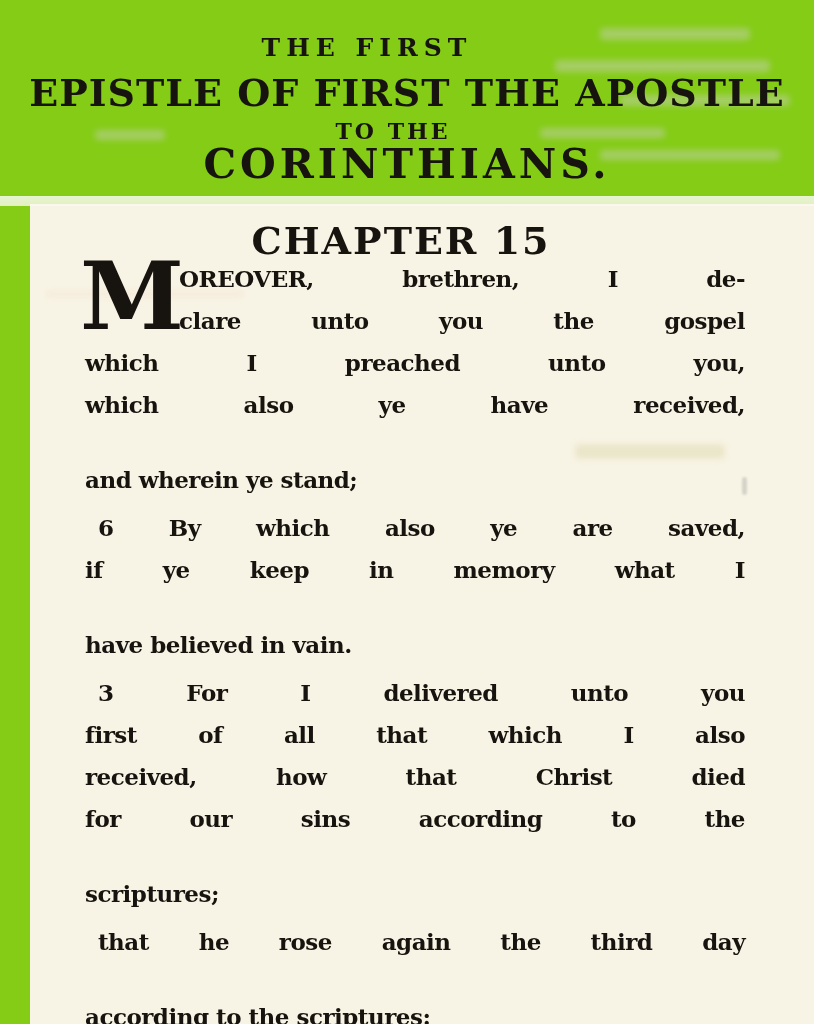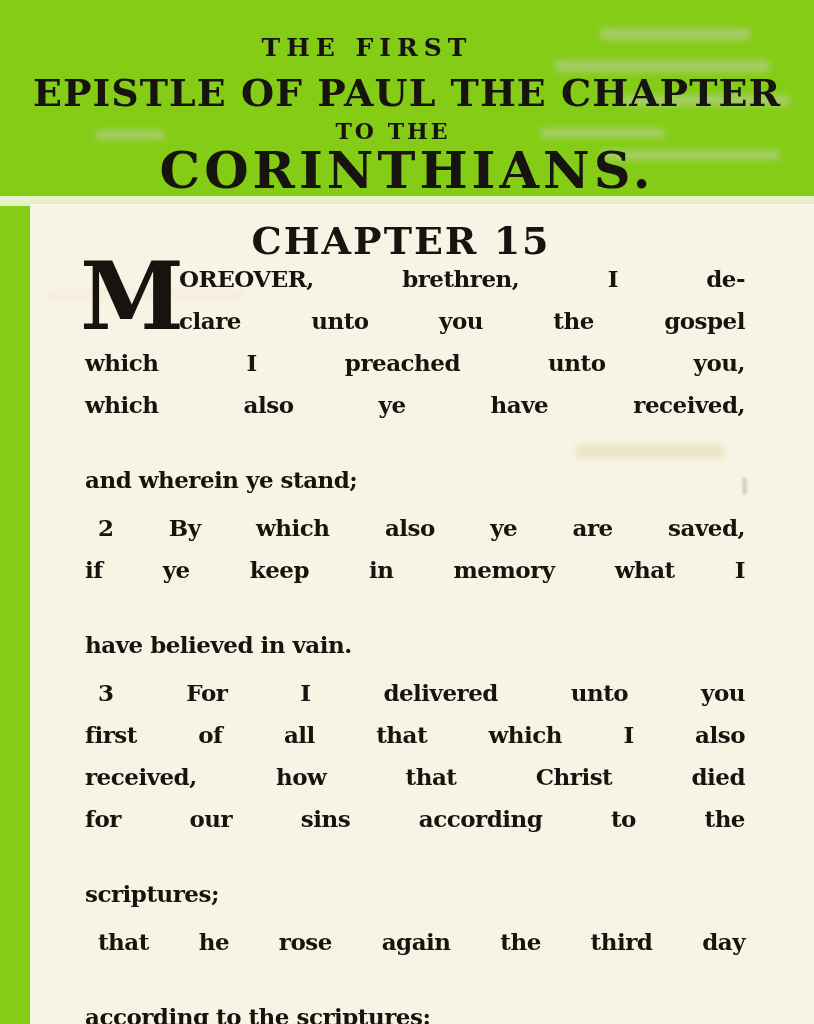--- a/index.html
+++ b/index.html
@@ -36,21 +36,21 @@
   
   .hline{
     position:absolute;left:0;right:0;
     text-align:center;
     font-weight:700;
     white-space:nowrap;
   }
   .h-first       {top:33px;  font-size:25px; letter-spacing:6px; transform:translateX(-40px);}
   .h-epistle     {top:70px;  font-size:38px; letter-spacing:1px;}
   .h-tothe       {top:118px; font-size:22px; letter-spacing:3px; transform:translateX(-14px);}
-  .h-corinthians {top:140px; font-size:51px; letter-spacing:4px;}
+  .h-corinthians {top:140px; font-size:41px; letter-spacing:4px;}
   .h-chapter     {top:218px; font-size:38px; letter-spacing:2px; transform:translateX(-6px);}
 
   
   .verses{
     position:absolute;left:85px;top:258px;width:660px;
   }
   .verse{position:relative;margin-bottom:6px;}
   .line{
     font-size:23px;
     line-height:42px;
@@ -80,37 +80,37 @@
   <div class="ghost" style="left:555px;top:60px;width:215px;height:12px;"></div>
   <div class="ghost" style="left:620px;top:95px;width:170px;height:11px;"></div>
   <div class="ghost" style="left:540px;top:128px;width:125px;height:10px;"></div>
   <div class="ghost" style="left:600px;top:150px;width:180px;height:10px;"></div>
   <div class="ghost" style="left:95px;top:130px;width:70px;height:10px;"></div>
   <div class="ghost green" style="left:575px;top:444px;width:150px;height:15px;"></div>
   <div class="ghost pink" style="left:45px;top:291px;width:200px;height:6px;"></div>
   <div class="ghost tick" style="left:742px;top:477px;width:5px;height:18px;"></div>
 
   <div class="hline h-first">THE FIRST</div>
-  <div class="hline h-epistle">EPISTLE OF PAUL THE CHAPTER</div>
+  <div class="hline h-epistle">EPISTLE OF FIRST THE APOSTLE</div>
   <div class="hline h-tothe">TO THE</div>
   <div class="hline h-corinthians">CORINTHIANS.</div>
 
   <div class="hline h-chapter">CHAPTER 15</div>
 
   <div class="verses" id="verses">
       <div class="verse has-dropcap">
         <span class="dropcap">M</span>
         <div class="line dc-indent">OREOVER, brethren, I de-</div>
         <div class="line dc-indent">clare unto you the gospel</div>
         <div class="line">which I preached unto you,</div>
         <div class="line">which also ye have received,</div>
         <div class="line last">and wherein ye stand;</div>
       </div>
       <div class="verse">
-        <div class="line">2 By which also ye are saved,</div>
+        <div class="line">6 By which also ye are saved,</div>
         <div class="line">if ye keep in memory what I</div>
         <div class="line last">have believed in vain.</div>
       </div>
       <div class="verse">
         <div class="line">3 For I delivered unto you</div>
         <div class="line">first of all that which I also</div>
         <div class="line">received, how that Christ died</div>
         <div class="line">for our sins according to the</div>
         <div class="line last">scriptures;</div>
       </div>

